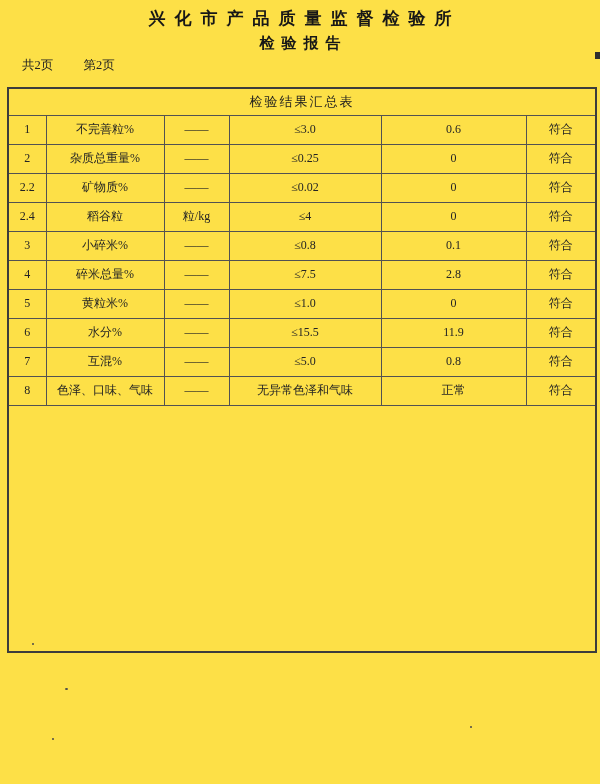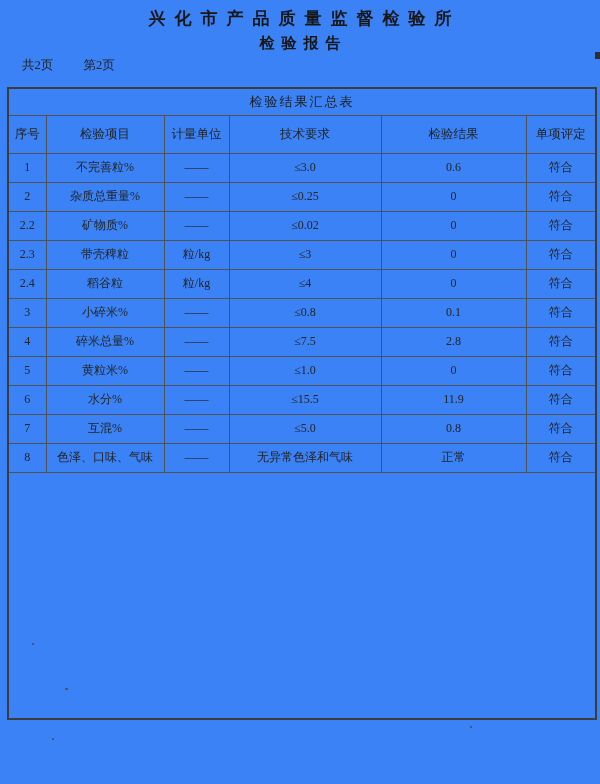--- a/index.html
+++ b/index.html
@@ -1,21 +1,21 @@
 <!DOCTYPE html>
 <html><head>
 <meta charset="utf-8">
 <style>
   * { box-sizing: border-box; }
   html, body { margin: 0; padding: 0; background: #ffffff; }
   .page {
     position: relative;
     width: 600px;
     height: 784px;
-    background: #3b82f6;
+    background: #fde047;
     font-family: "Liberation Serif", "DejaVu Serif", serif;
     color: #1c1c1c;
     overflow: hidden;
   }
   .title {
     text-align: center;
     padding-top: 7px;
     font-size: 17px;
     font-weight: bold;
     letter-spacing: 9px;
@@ -107,28 +107,20 @@
         <col style="width:118px">
         <col style="width:65px">
       <col style="width:152px">
         <col style="width:145px">
         <col style="width:70px">
     </colgroup>
     <tbody>
       <tr class="caption-row">
         <td colspan="6">检验结果汇总表</td>
       </tr>
-      <tr class="header-row">
-        <th>序号</th>
-        <th>检验项目</th>
-        <th>计量单位</th>
-        <th>技术要求</th>
-        <th>检验结果</th>
-        <th>单项评定</th>
-      </tr>
 
       <tr class="data-row">
         <td>1</td>
         <td>不完善粒%</td>
         <td>——</td>
         <td>≤3.0</td>
         <td>0.6</td>
         <td>符合</td>
       </tr>
       <tr class="data-row">
@@ -137,28 +129,20 @@
         <td>——</td>
         <td>≤0.25</td>
         <td>0</td>
         <td>符合</td>
       </tr>
       <tr class="data-row">
         <td>2.2</td>
         <td>矿物质%</td>
         <td>——</td>
         <td>≤0.02</td>
-        <td>0</td>
-        <td>符合</td>
-      </tr>
-      <tr class="data-row">
-        <td>2.3</td>
-        <td>带壳稗粒</td>
-        <td>粒/kg</td>
-        <td>≤3</td>
         <td>0</td>
         <td>符合</td>
       </tr>
       <tr class="data-row">
         <td>2.4</td>
         <td>稻谷粒</td>
         <td>粒/kg</td>
         <td>≤4</td>
         <td>0</td>
         <td>符合</td>

